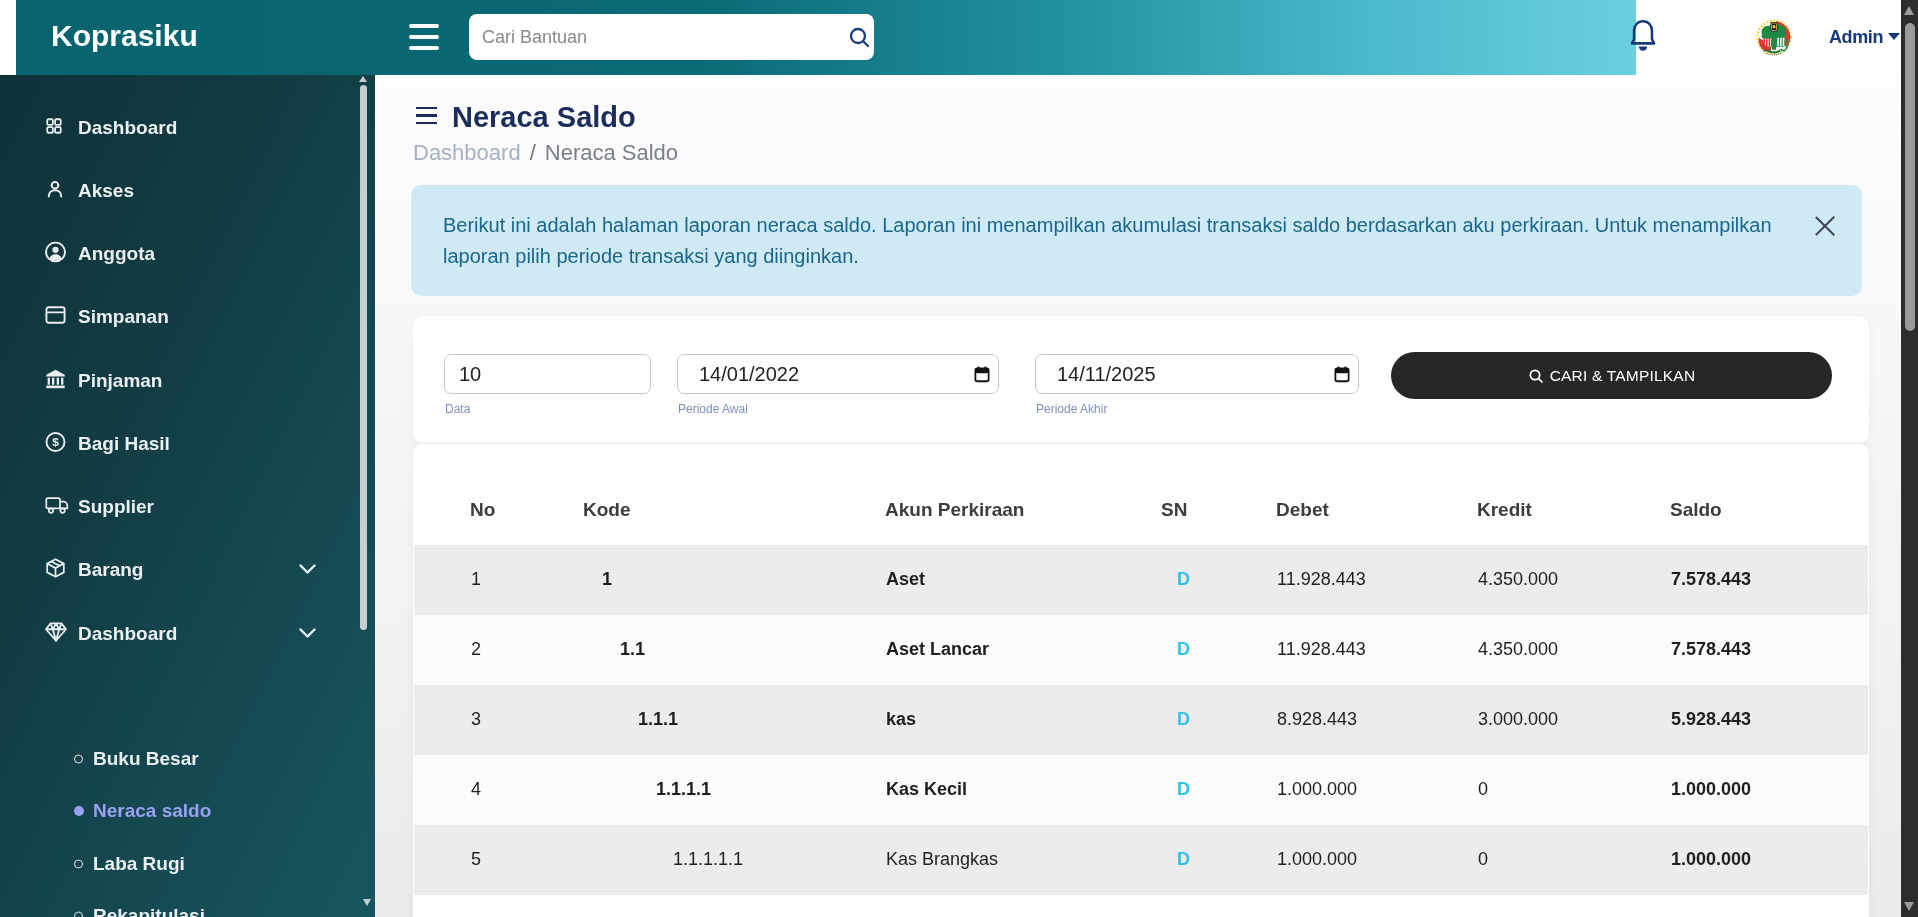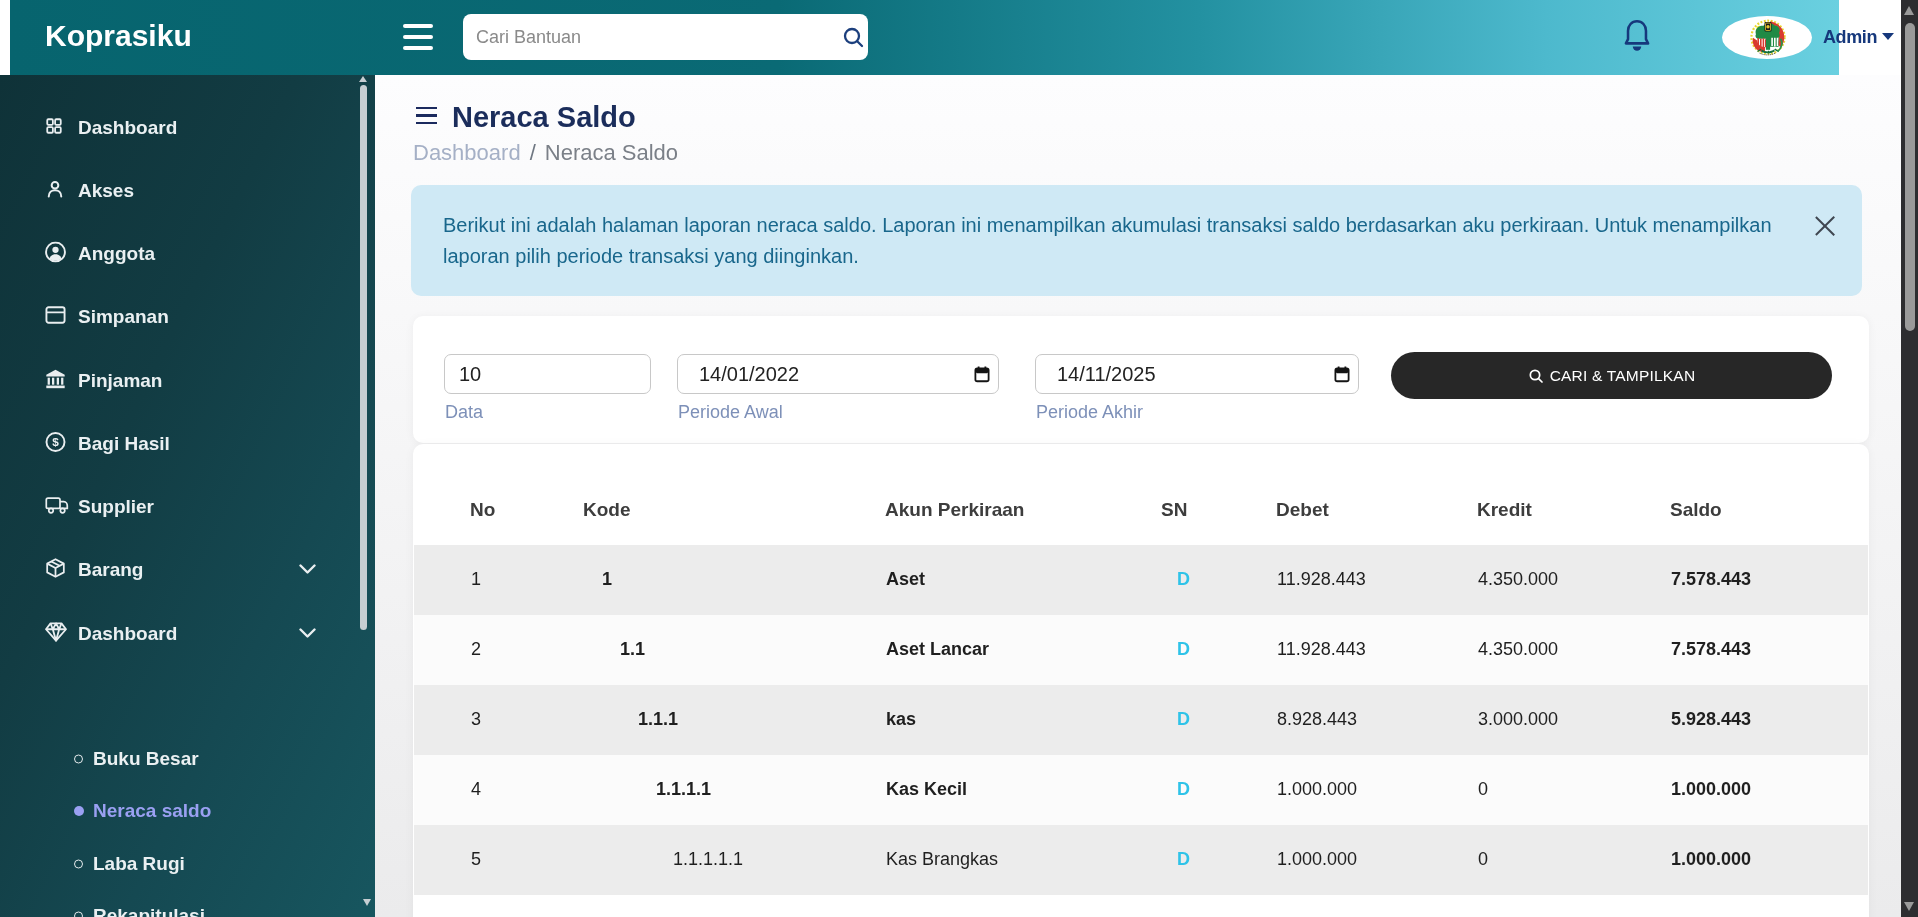--- a/index.html
+++ b/index.html
@@ -1,21 +1,21 @@
 <!DOCTYPE html>
 <html><head>
 <meta charset="utf-8">
 <style>
   * { margin:0; padding:0; box-sizing:border-box; }
   html,body { width:1918px; height:917px; overflow:hidden; font-family:"Liberation Sans", sans-serif; }
   body { position:relative; background:#fff; }
 
   
   .navbar {
-    position:absolute; left:10px; top:0; width:1829px; height:75px;
+    position:absolute; left:16px; top:0; width:1620px; height:75px;
     background:linear-gradient(90deg,#07646e 0%,#0a6a75 42%,#2391a1 65%,#4db9cd 84%,#6ad0e0 100%);
   }
   .logo {
     position:absolute; left:35px; top:19px;
     color:#fff; font-size:30px; font-weight:700; letter-spacing:0px;
   }
   .nav-burger { position:absolute; left:393px; top:24px; width:30px; }
   .nav-burger div { height:3.6px; background:#fff; border-radius:2px; margin-bottom:7.4px; }
   .searchbox {
     position:absolute; left:453px; top:14px; width:405px; height:46px;
@@ -70,21 +70,21 @@
   .alert .x:before, .alert .x:after { content:""; position:absolute; left:10px; top:-2px; width:2.4px; height:26px; background:#3f4650; }
   .alert .x:before { transform:rotate(45deg); }
   .alert .x:after { transform:rotate(-45deg); }
 
   .card1 {
     position:absolute; left:38px; top:241px; width:1456px; height:127px;
     background:#fff; border-radius:10px; box-shadow:0 1px 10px rgba(0,0,0,0.05);
   }
   .inp { position:absolute; top:38px; height:40px; border:1px solid #c8c8c8; border-radius:7px; background:#fff; font-size:20px; color:#222; }
   .inp .v { position:absolute; left:14px; top:8px; }
-  .flabel { position:absolute; top:86px; font-size:18px; color:#7d90b8; }
+  .flabel { position:absolute; top:86px; font-size:12px; color:#7d90b8; }
   .calic { position:absolute; top:10px; right:7px; }
   .btn {
     position:absolute; left:978px; top:36px; width:441px; height:47px;
     background:#272727; border-radius:23.5px; color:#fff;
     display:flex; align-items:center; justify-content:center;
     font-size:15.5px; font-weight:400; letter-spacing:0.2px;
   }
   .btn svg { margin-right:6px; }
 
   .card2 {

